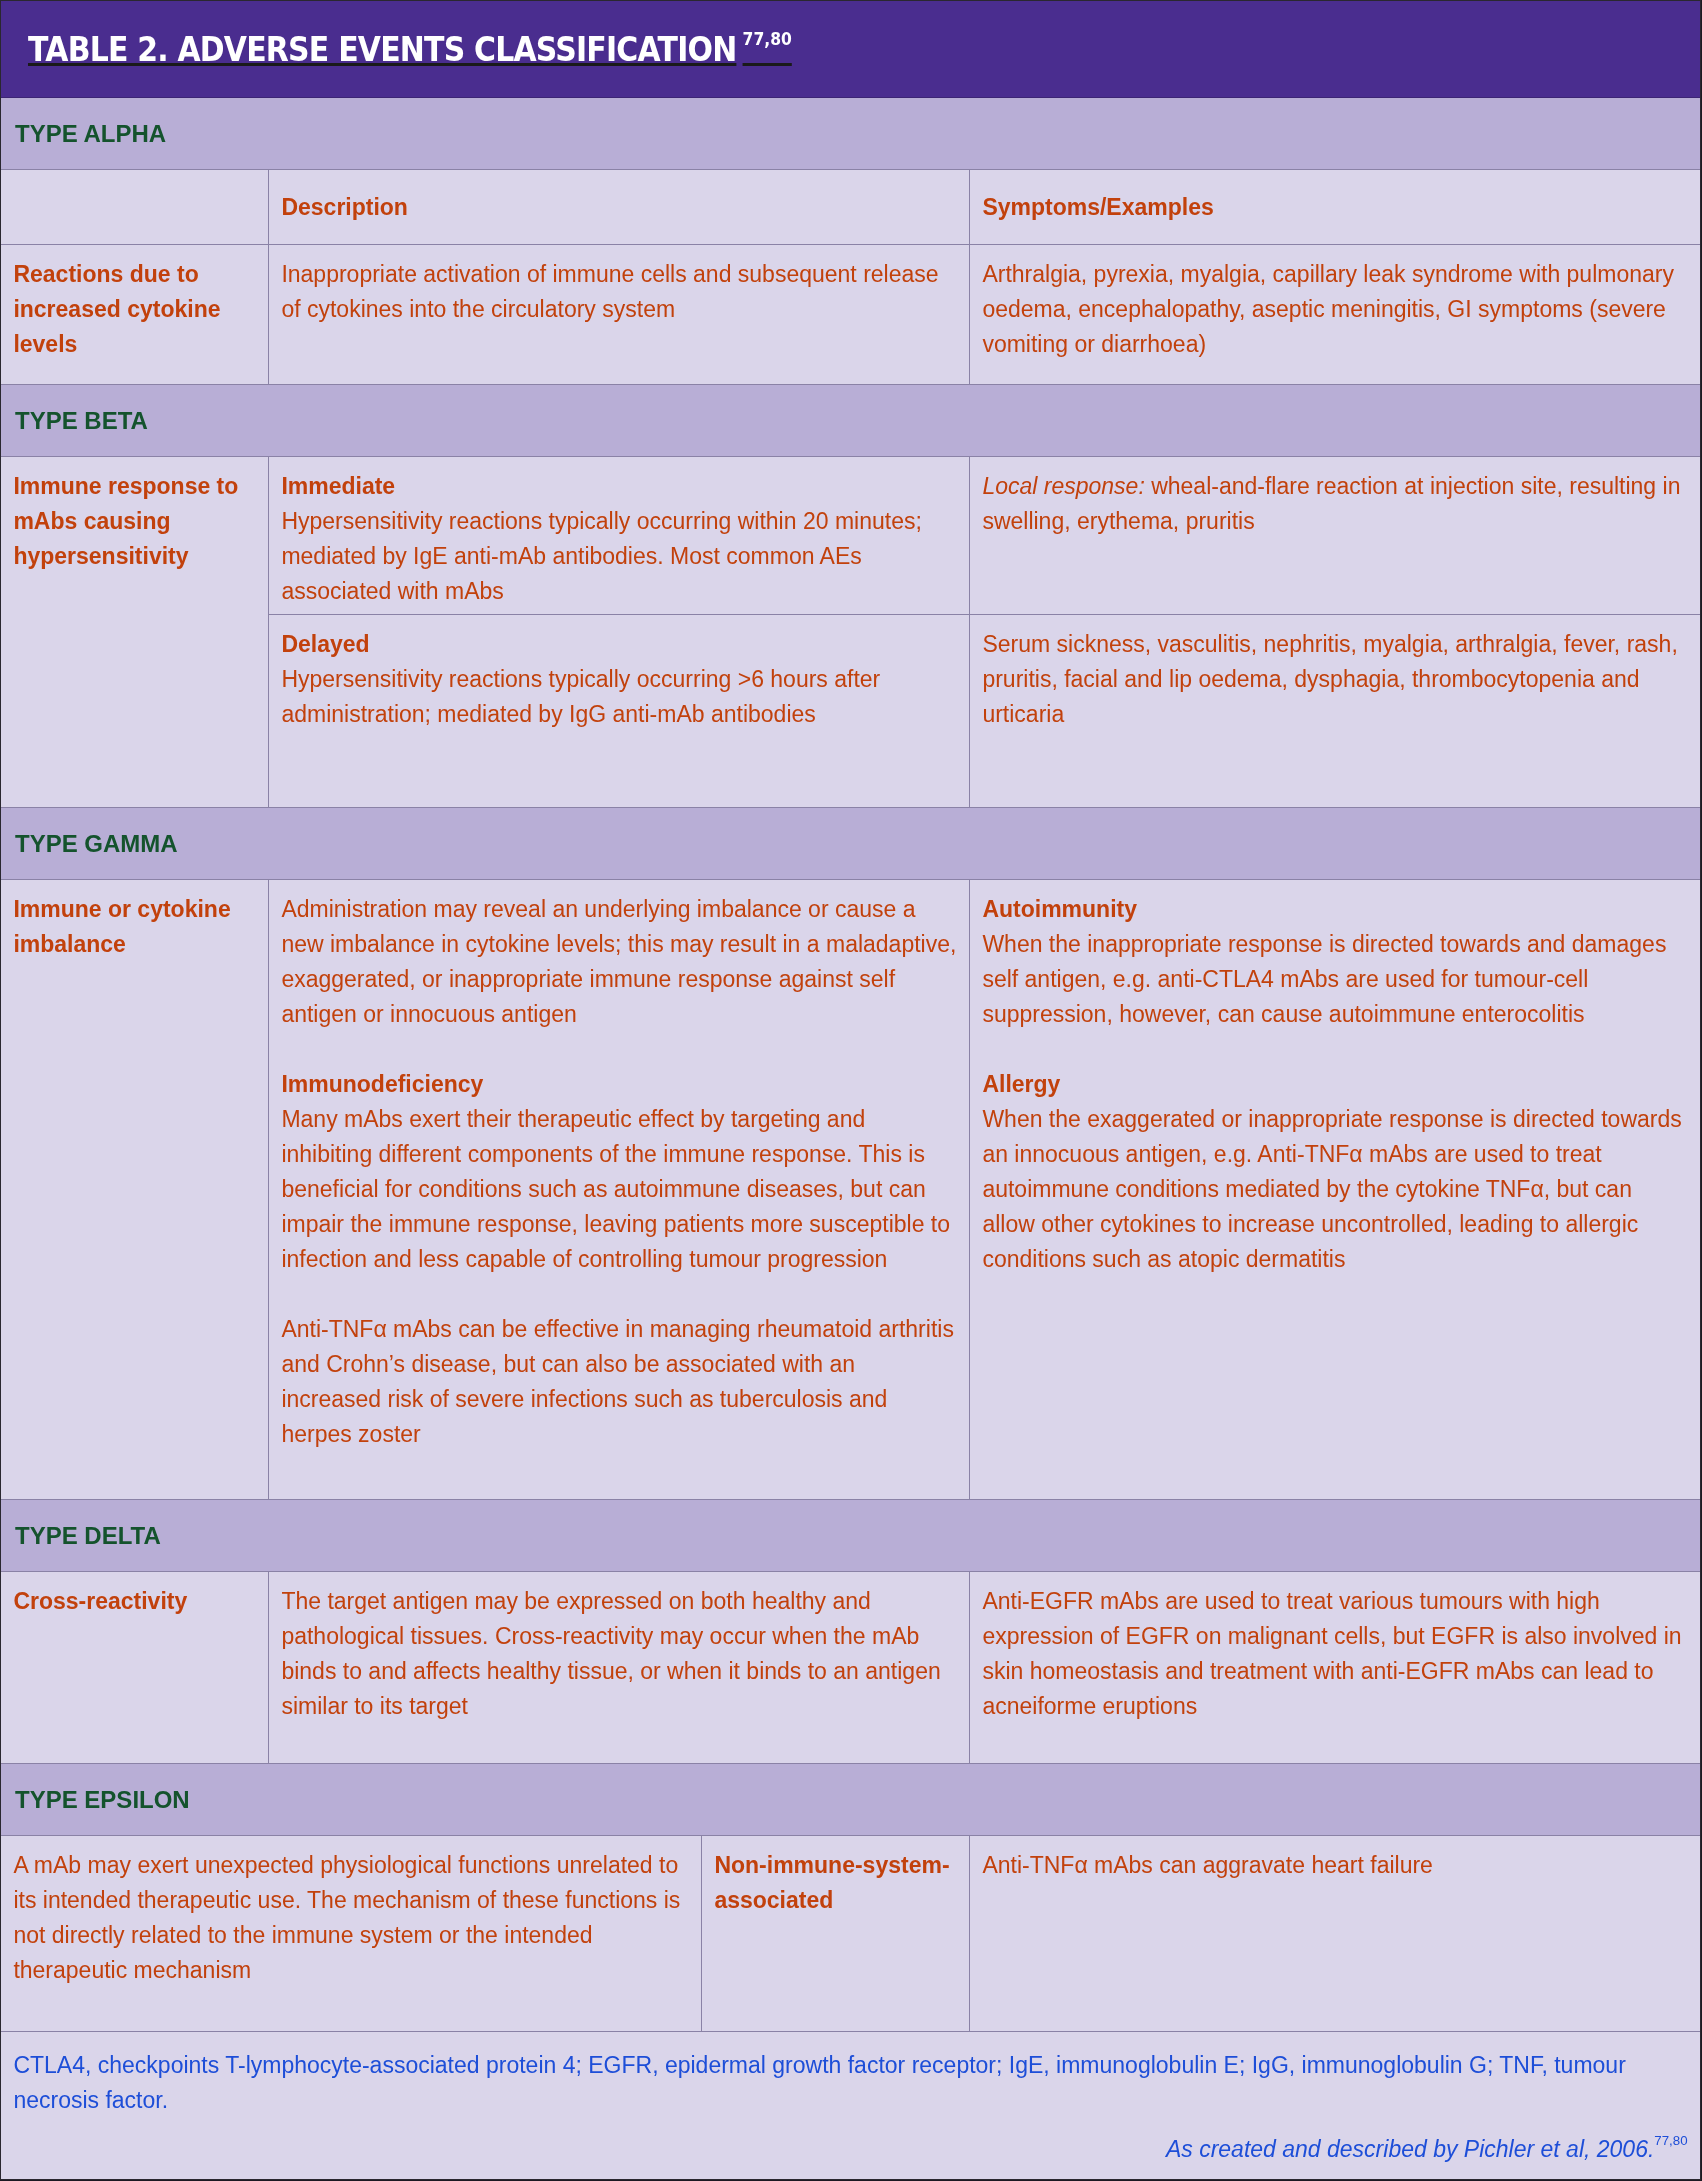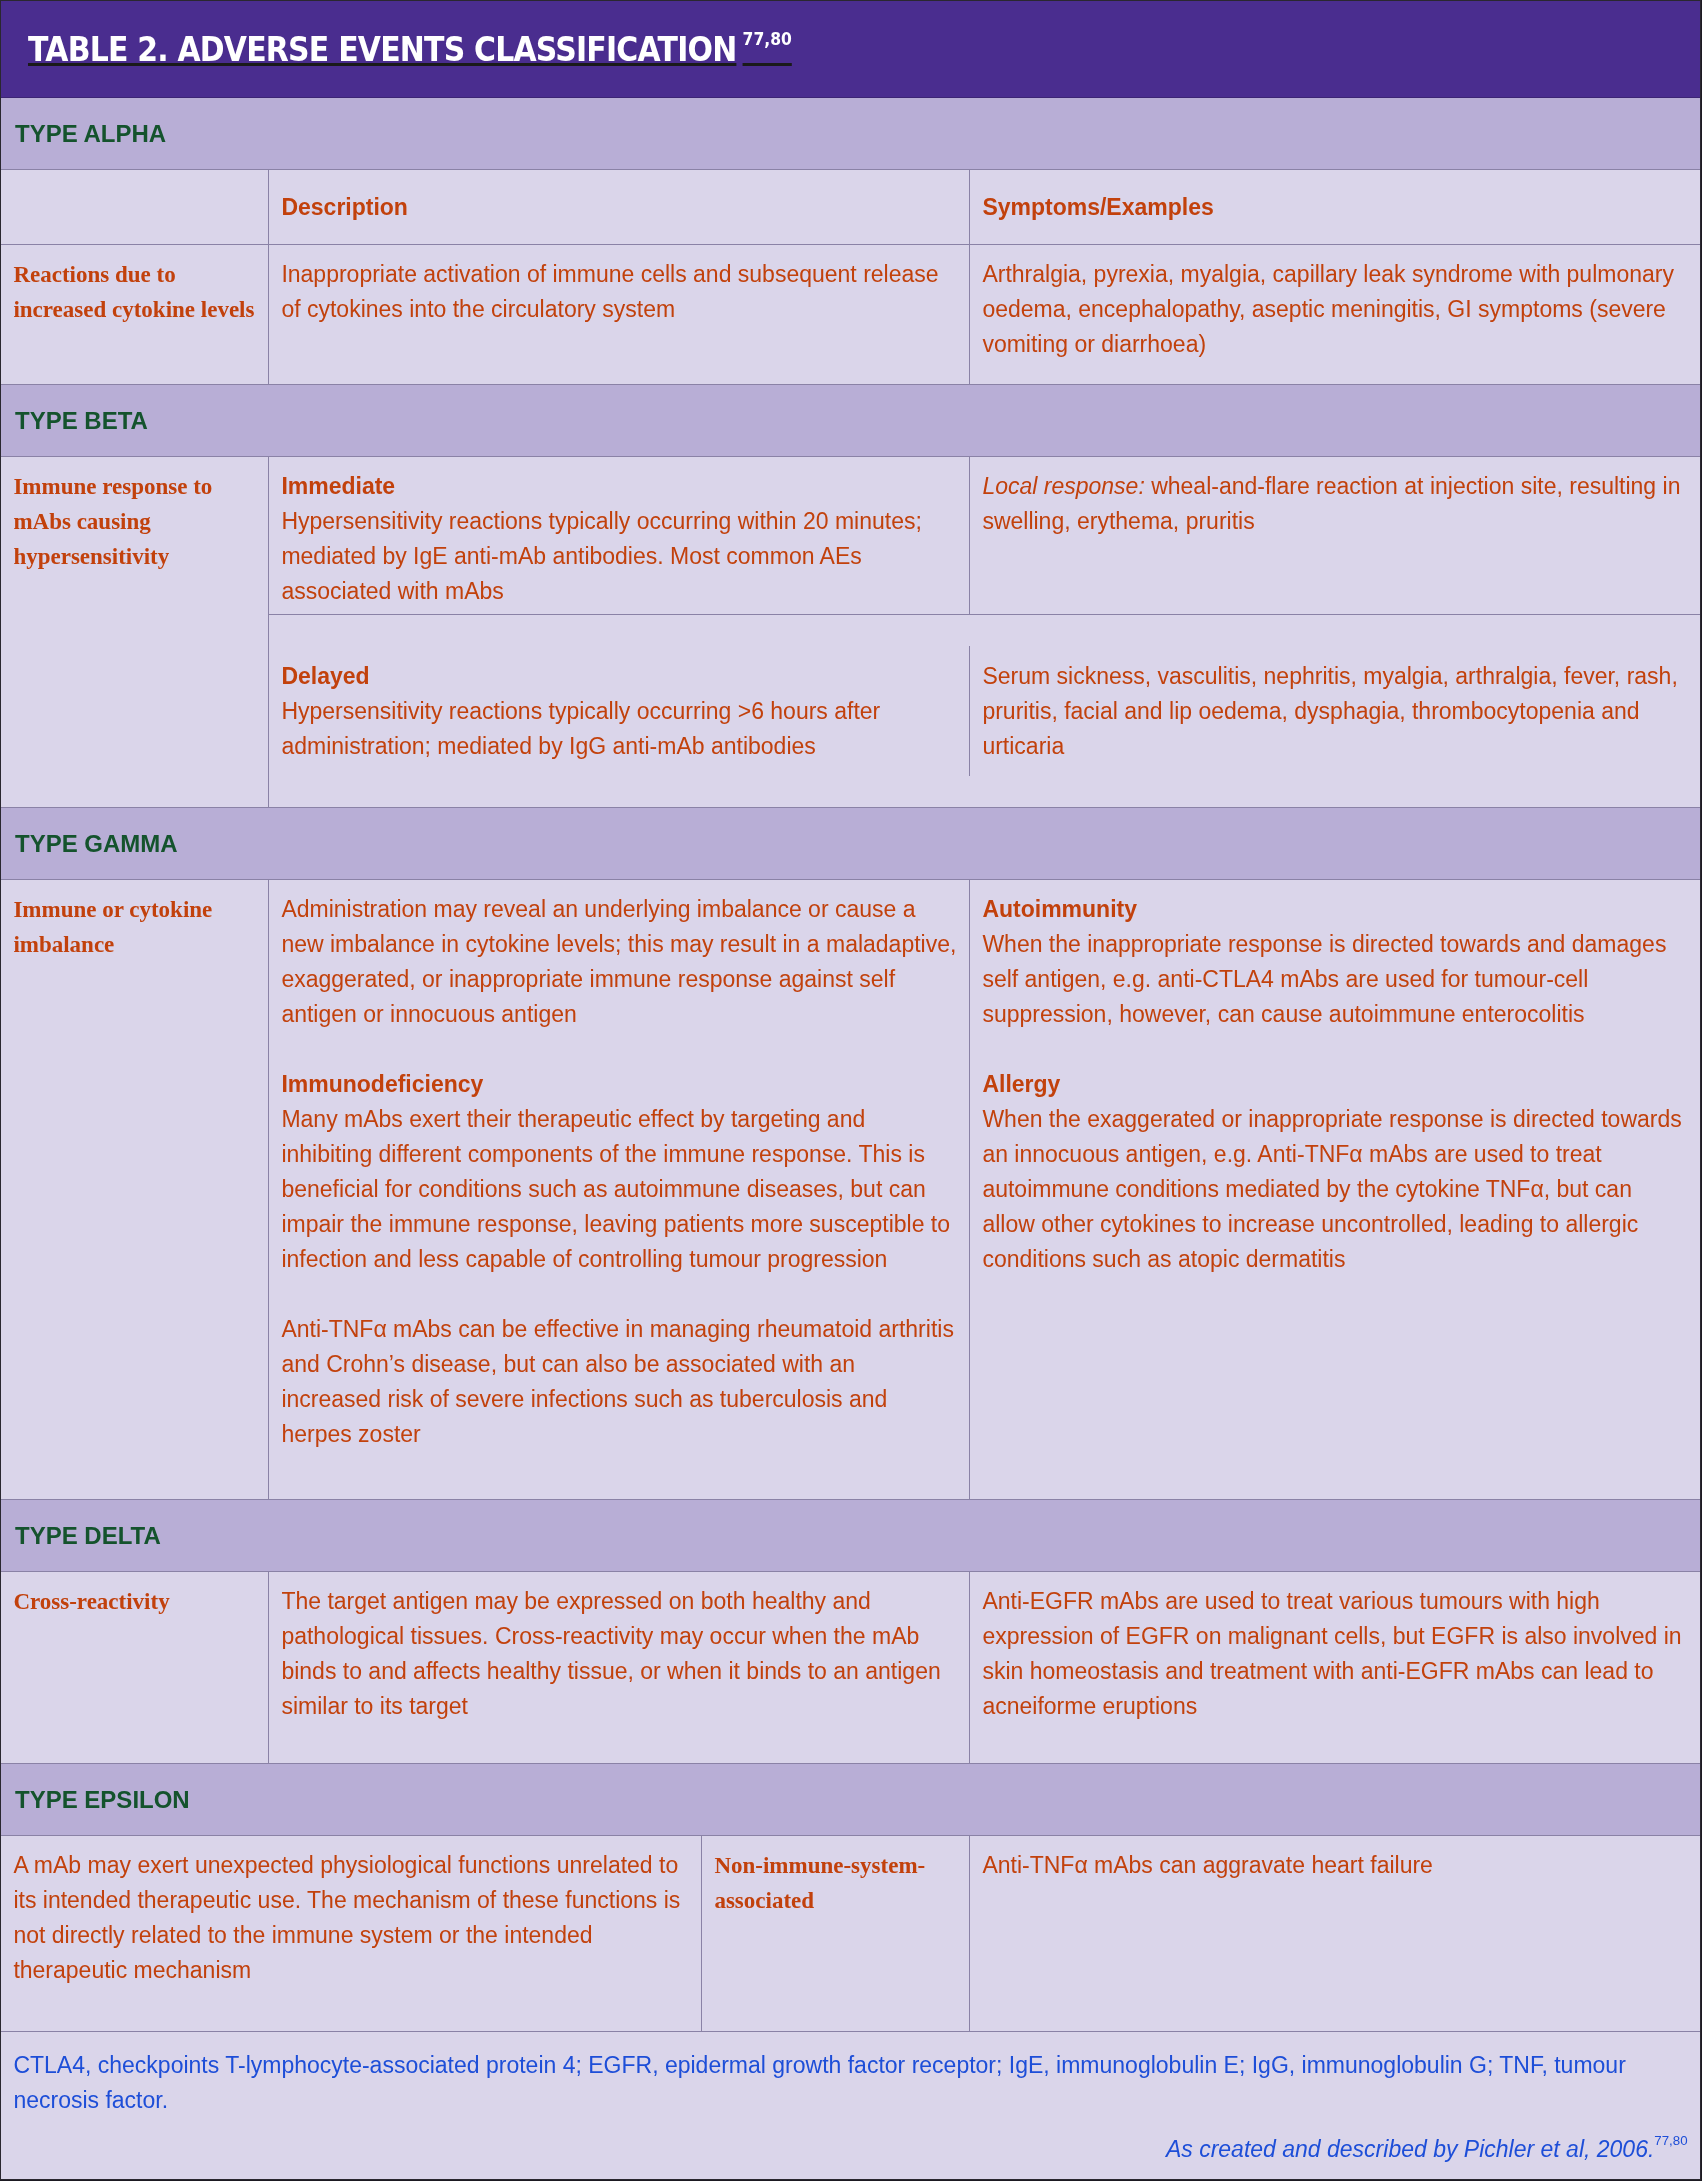--- a/index.html
+++ b/index.html
@@ -4,21 +4,21 @@
 <style>
   html, body { margin:0; padding:0; background:#1d1a22; }
   body { width:1702px; height:2181px; overflow:hidden; font-family:"Liberation Sans", sans-serif; color:#1a1a1a; }
   .frame { position:absolute; left:0; top:0; width:1699px; height:2178px; border:1.8px solid #2a2730; background:#dad5ea; }
   .title { height:96px; background:#4a2d8f; display:flex; align-items:center; padding-left:27px; border-bottom:1.8px solid #3c2574;text-decoration:underline; }
   .title-text { color:#ffffff; font-family:"DejaVu Sans", sans-serif; font-weight:bold; font-size:34px; letter-spacing:-0.9px; transform:scaleX(0.88); transform-origin:left center; white-space:nowrap; }
   .title-text sup { font-size:17.7px; vertical-align:16px; letter-spacing:0; margin-left:7px; }
   .section { height:71px; background:#b8aed6; border-bottom:1.8px solid #8a82a6; display:flex; align-items:center; padding-left:14px; font-weight:bold; font-size:24px; color:#14532d; }
   .row { display:flex; border-bottom:1.8px solid #8a82a6; }
   .cell { box-sizing:border-box; padding:12.4px 12.4px 12.4px 12.4px; font-size:23px; line-height:35px; color:#c2410c; }
-  .c1 { width:268px; border-right:0.9px solid #8a82a6; font-weight:bold;font-family:Liberation Serif, serif; }
+  .c1 { width:268px; border-right:0.9px solid #8a82a6; font-weight:bold; }
   .c2 { width:701px; border-right:0.9px solid #8a82a6; padding-left:12.4px; }
   .c3 { flex:1; padding-left:12.4px; }
   .hdr .cell { font-weight:bold; padding-top:19.5px; }
   .b { font-weight:bold; display:block; }
   .i { font-style:italic; }
   .para { display:block; }
   .gap { display:block; height:35px; }
   .foot { padding:16px 12.4px 8.9px 12.4px; font-size:23px; line-height:35px; color:#1d4ed8; }
   .cite { text-align:right; font-style:italic; margin-top:5.3px; }
   .cite sup { font-size:13.3px; font-style:normal; vertical-align:12.4px; }
@@ -51,21 +51,21 @@
       <div style="display:flex; height:157px; border-bottom:1.8px solid #8a82a6;">
         <div class="cell c2" style="width:701px">
           <span class="b">Immediate</span>
           <span class="para">Hypersensitivity reactions typically occurring within 20 minutes; mediated by IgE anti-mAb antibodies. Most common AEs associated with mAbs</span>
         </div>
         <div class="cell c3">
           <span class="para"><span class="i">Local response:</span><span> wheal-and-flare reaction at injection site, resulting in swelling, erythema, pruritis</span></span>
           <span class="gap"></span>
         </div>
       </div>
-      <div style="display:flex; flex:1;align-items:center;">
+      <div style="display:flex; flex:1;">
         <div class="cell c2" style="width:701px">
           <span class="b">Delayed</span>
           <span class="para">Hypersensitivity reactions typically occurring &gt;6 hours after administration; mediated by IgG anti-mAb antibodies</span>
         </div>
         <div class="cell c3">Serum sickness, vasculitis, nephritis, myalgia, arthralgia, fever, rash, pruritis, facial and lip oedema, dysphagia, thrombocytopenia and urticaria</div>
       </div>
     </div>
   </div>
 
   <div class="section">TYPE GAMMA</div>

